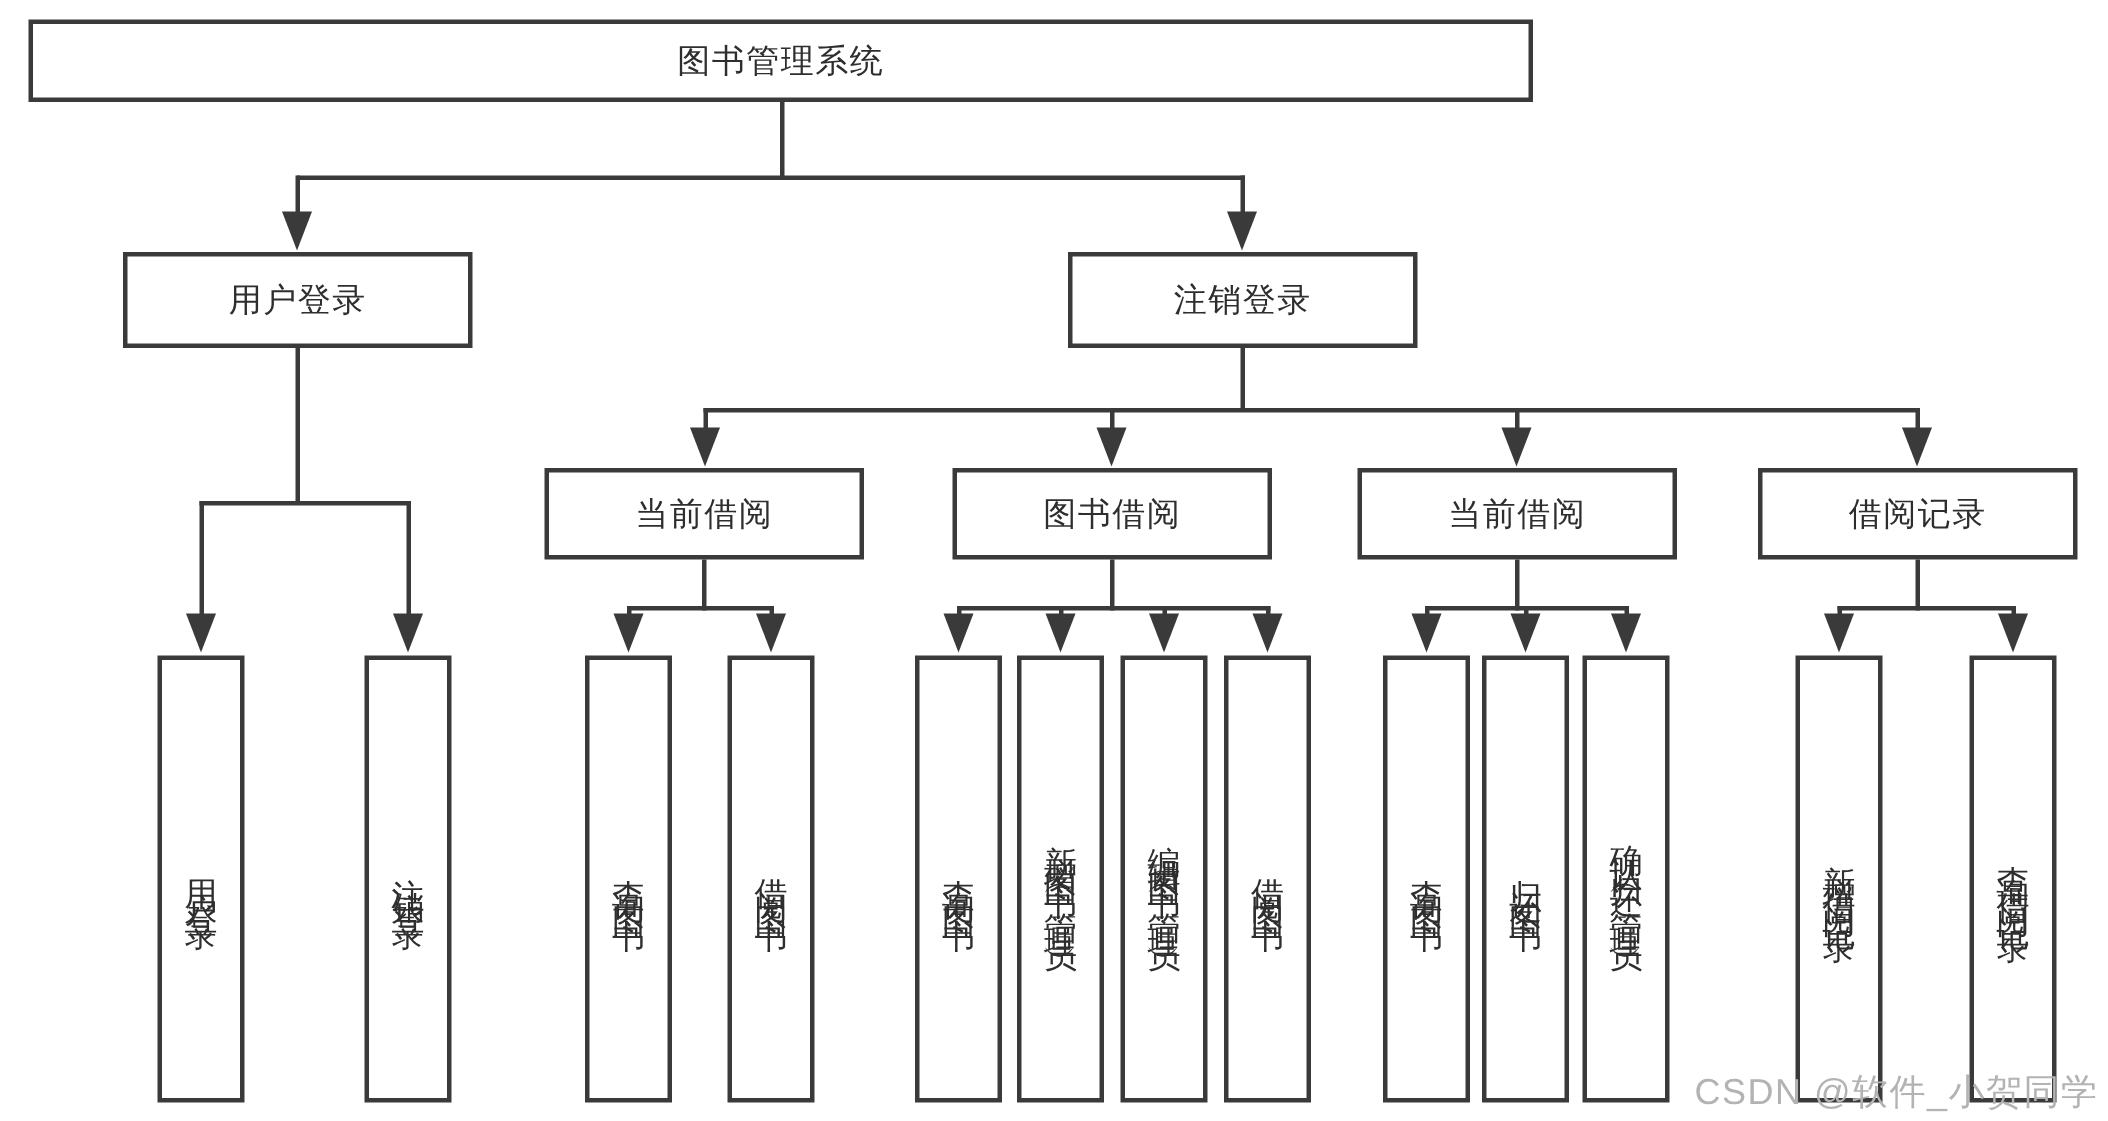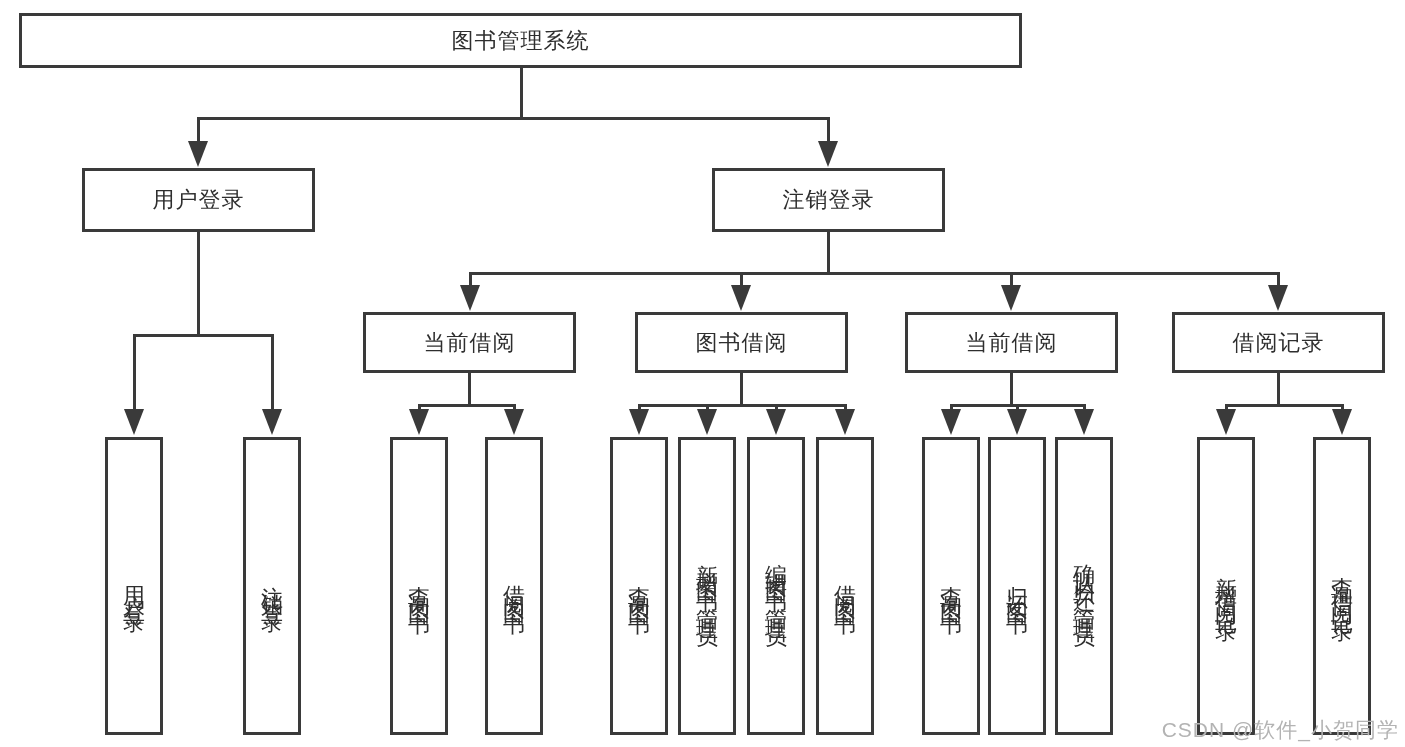--- a/index.html
+++ b/index.html
@@ -25,21 +25,21 @@
   }
   .hline,.vline{position:absolute;background:var(--line);}
   .hline{height:3px;}
   .vline{width:3px;}
   .arrow{
     position:absolute;width:0;height:0;
     border-left:10px solid transparent;border-right:10px solid transparent;
     border-top:26px solid var(--line);
   }
   .watermark{
-    position:absolute;right:6px;bottom:3px;font-size:21px;color:var(--wm);
+    position:absolute;right:6px;bottom:3px;font-size:24px;color:var(--wm);
     letter-spacing:1px;z-index:5;white-space:nowrap;
   }
 </style>
 </head>
 <body>
 
 <div class="canvas">
 
   <div class="box" style="left:19px;top:13px;width:1003px;height:55px">
     <span>图书管理系统</span>

